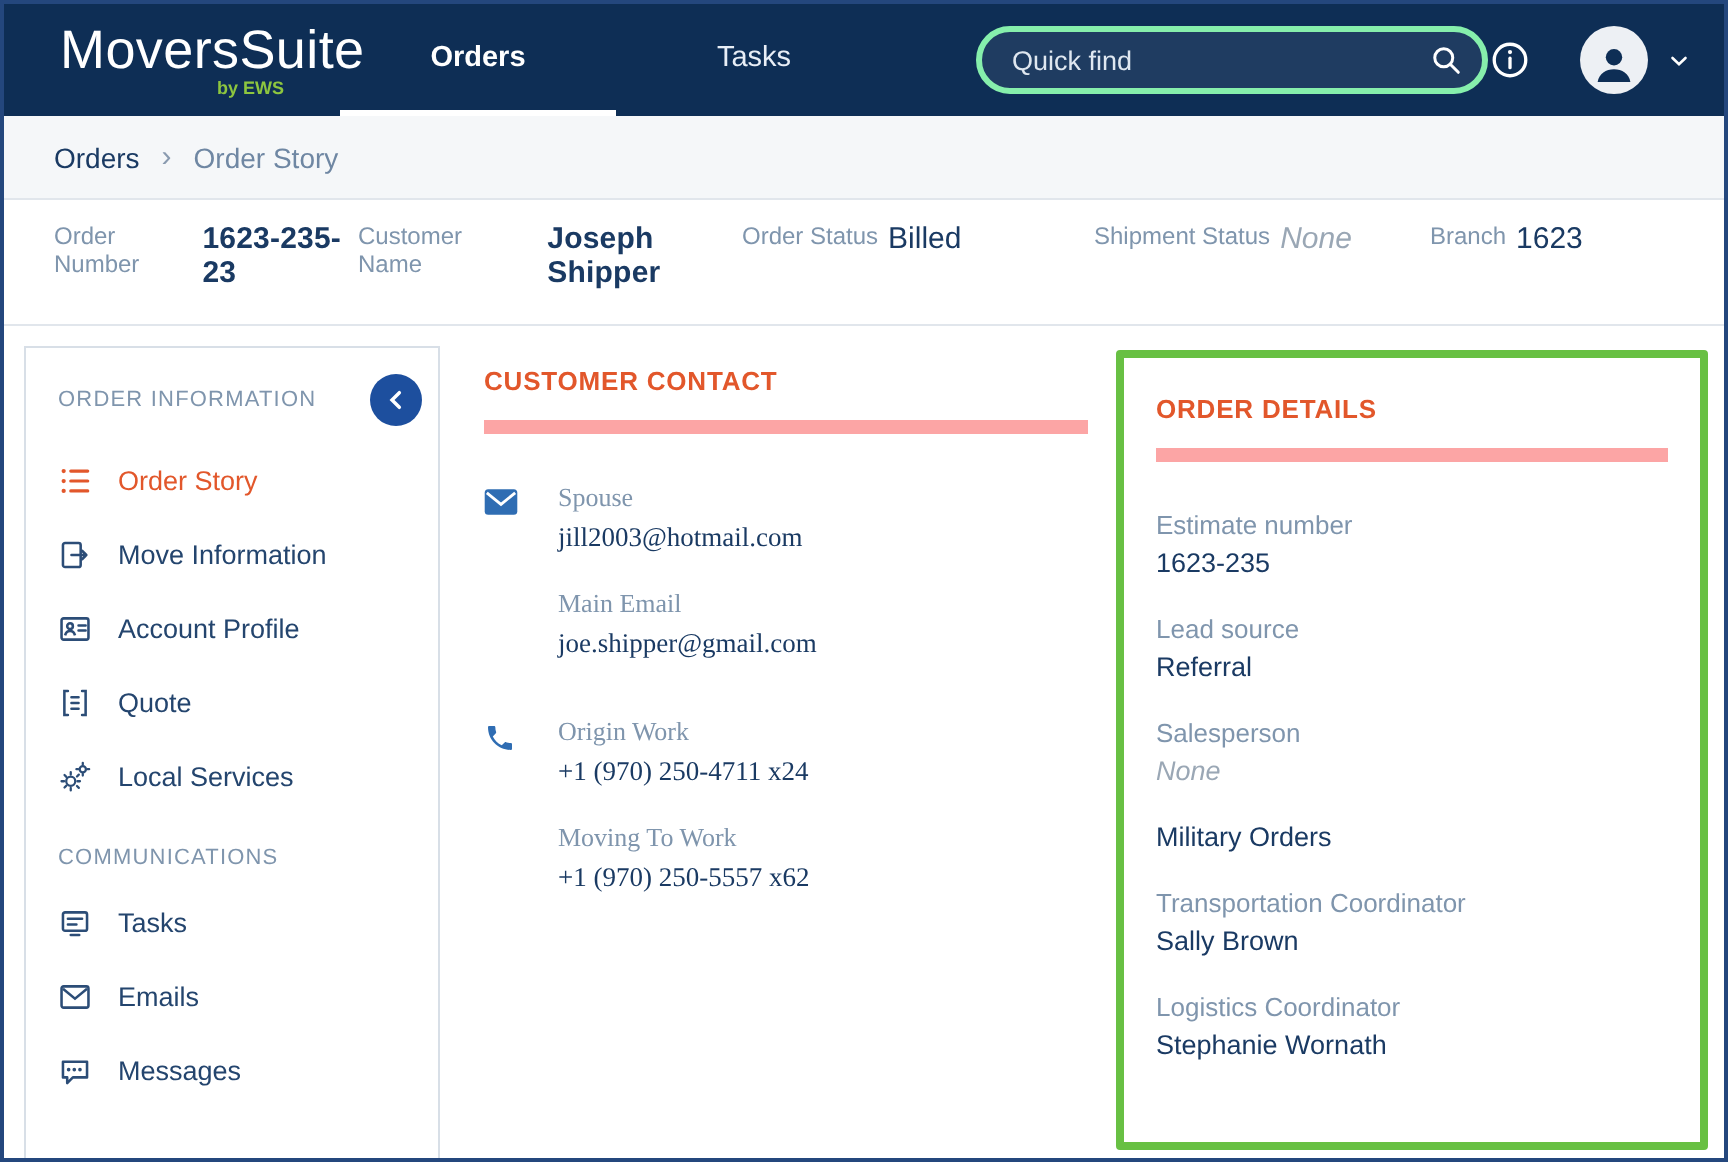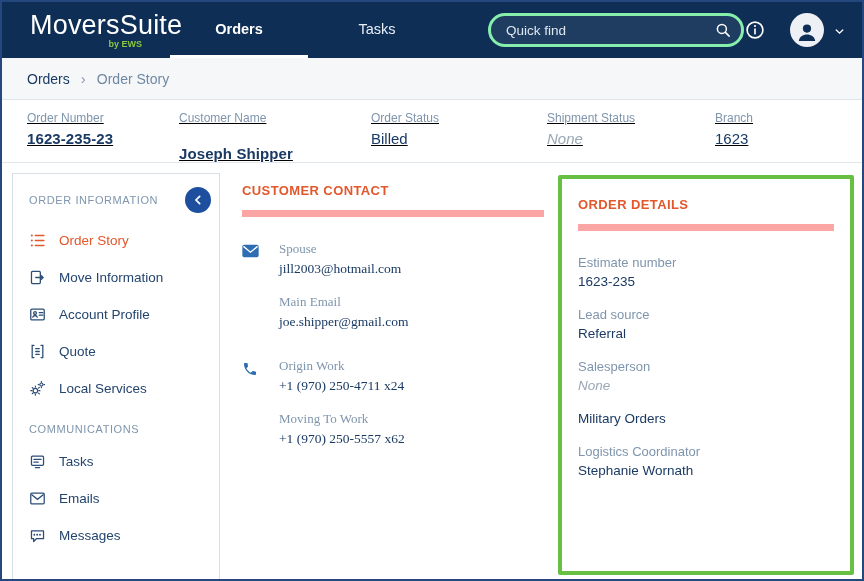--- a/index.html
+++ b/index.html
@@ -28,21 +28,21 @@
   .chev { width: 13px; height: 13px; display: block; }
 
   
   .breadcrumb-bar { height: 42px; flex: 0 0 42px; background: #f5f7f9; border-bottom: 1px solid #e1e6ec; display: flex; align-items: center; padding-left: 25px; font-size: 14px; }
   .crumb-link { color: #1a3a63; cursor: pointer; }
   .crumb-sep { color: #8a9bb0; margin: 0 11px; font-size: 15px; }
   .crumb-current { color: #6f87a3; }
 
   
   .summary-bar { height: 63px; flex: 0 0 63px; background: #fff; border-bottom: 1px solid #e1e6ec; display: flex; padding: 11px 0 0 25px; }
-  .sum-field { display: flex; flex-direction: column; gap: 5px; text-decoration: underline; }
+  .sum-field { display: flex; flex-direction: row; gap: 5px; }
   .sum-label { font-size: 12px; color: #7f95ad; }
   .sum-value { font-size: 15px; color: #1a3a63; }
   .sum-value.strong { font-weight: bold; letter-spacing: .1px; }
   .muted { color: #9aa7b5 !important; font-style: italic; font-weight: normal !important; }
   .f-w1 { width: 152px; } .f-w2 { width: 192px; gap: 20px; } .f-w3 { width: 176px; } .f-w4 { width: 168px; } .f-w5 { width: auto; }
 
   
   .content { flex: 1; display: flex; background: #fff; min-height: 0; justify-content: center; }
 
   
@@ -330,20 +330,24 @@
 
             <div class="detail-field">
               <div class="d-label">Salesperson</div>
               <div class="d-value muted">None</div>
             </div>
 
             <div class="detail-field">
               <div class="d-value">Military Orders</div>
             </div>
 
+            <div class="detail-field">
+              <div class="d-label">Transportation Coordinator</div>
+              <div class="d-value">Sally Brown</div>
+            </div>
 
             <div class="detail-field">
               <div class="d-label">Logistics Coordinator</div>
               <div class="d-value">Stephanie Wornath</div>
             </div>
 
           </div>
         </div>
       </section>
 

